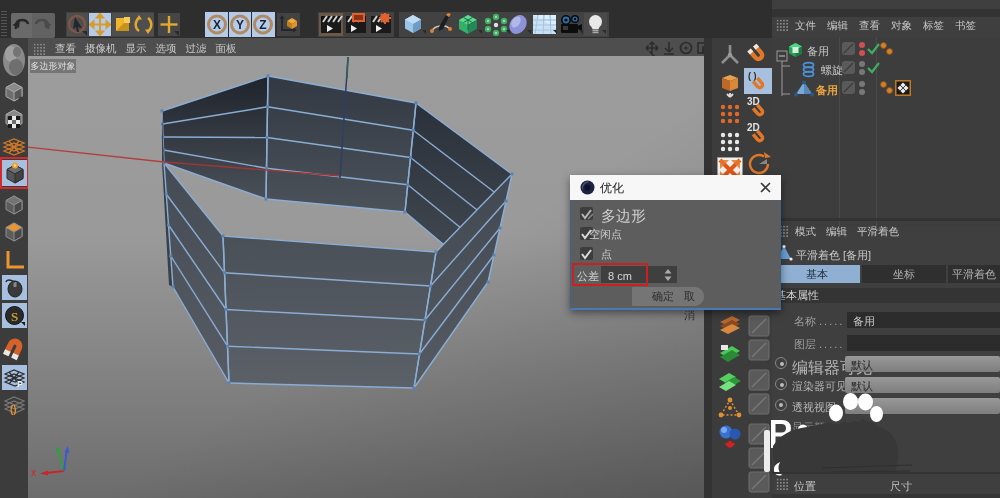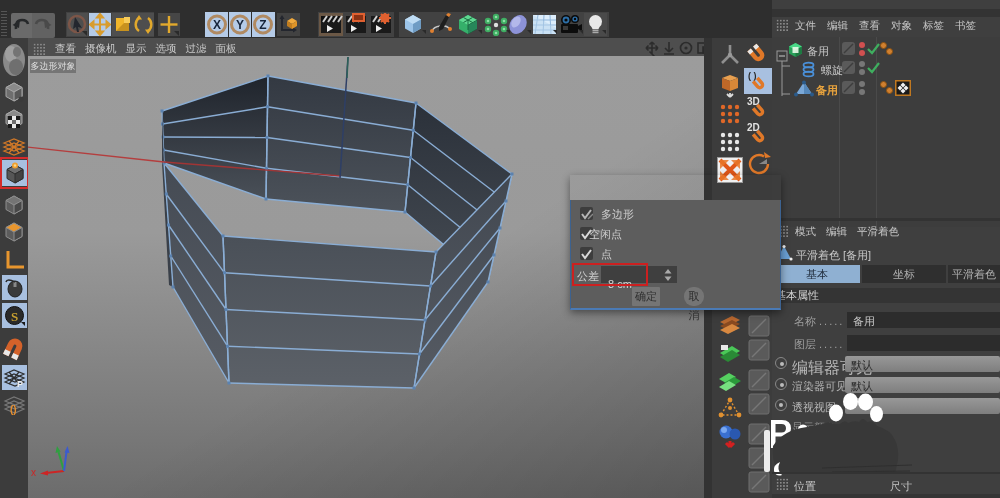--- a/index.html
+++ b/index.html
@@ -774,45 +774,56 @@
         </g>
 </svg>
 <div class="abs" style="left:0;top:254px;width:228px;height:2px;background:#333"></div>
 <div class="abs" style="left:4px;top:260px;width:13px;height:13px;background-image:radial-gradient(#8a8a8a 34%, rgba(0,0,0,0) 40%);background-size:3.2px 3.2px"></div>
 <div class="abs" style="left:22px;top:261px;font-size:11px;color:#c6c6c6">位置</div>
 <div class="abs" style="left:0;top:276px;width:228px;height:4px;background:#353535"></div>
 <div class="abs" style="left:118px;top:261px;font-size:11px;color:#c6c6c6">尺寸</div>
 </div>
 
 <div class="abs" id="dialog" style="left:570px;top:175px;width:211px;height:135px;box-shadow:0 3px 8px rgba(0,0,0,0.45)">
+<div class="abs" style="left:0;top:0;width:211px;height:25px;background:#f7f7f7">
+<svg class="abs" style="left:10px;top:5px" width="15" height="15">
+          <circle cx="7.5" cy="7.5" r="7" fill="#1d2440"></circle>
+          <path d="M10 2 a7 7 0 0 0 -7 9 a6 6 0 0 1 7 -9z" fill="#4a5a8a"></path>
+          <circle cx="7.5" cy="7.5" r="3" fill="#0e1226"></circle>
+        </svg>
+<div class="abs" style="left:30px;top:5px;font-size:12px;color:#1a1a1a">优化</div>
+<svg class="abs" style="left:189px;top:6px" width="13" height="13">
+          <path d="M2 2 L11 11 M11 2 L2 11" stroke="#3a3a3a" stroke-width="1.6"></path>
+        </svg>
+</div>
 <div class="abs" style="left:0;top:25px;width:211px;height:110px;background:#5d5d5d;border:1px solid #3c6290;border-top:none;border-bottom:2px solid #4a7ab5">
 
 <div class="abs" style="left:9px;top:7px;width:13px;height:13px;background:#3d3d3d;border-radius:2px"></div>
 <svg class="abs" style="left:9px;top:7px" width="13" height="13">
           <path d="M2 7 l3 4 6 -8" fill="none" stroke="#b5b5b5" stroke-width="2"></path>
           <line x1="8" y1="12" x2="13" y2="7" stroke="#888" stroke-width="1.4"></line>
         </svg>
-<div class="abs" style="left:30px;top:7px;font-size:11px;color:#cfcfcf">多边形</div>
+<div class="abs" style="left:30px;top:7px;font-size:15px;color:#cfcfcf">多边形</div>
 <div class="abs" style="left:9px;top:27px;width:13px;height:13px;background:#3d3d3d;border-radius:2px"></div>
 <svg class="abs" style="left:9px;top:27px" width="13" height="13">
           <path d="M2 7 l3 4 6 -8" fill="none" stroke="#d8d8d8" stroke-width="2"></path>
         </svg>
 <div class="abs" style="left:18px;top:27px;font-size:11px;color:#cfcfcf">空闲点</div>
 <div class="abs" style="left:9px;top:47px;width:13px;height:13px;background:#3d3d3d;border-radius:2px"></div>
 <svg class="abs" style="left:9px;top:47px" width="13" height="13">
           <path d="M2 7 l3 4 6 -8" fill="none" stroke="#d8d8d8" stroke-width="2"></path>
         </svg>
 <div class="abs" style="left:30px;top:47px;font-size:11px;color:#cfcfcf">点</div>
 
 <div class="abs" style="left:6px;top:69px;font-size:11px;color:#cfcfcf">公差</div>
-<div class="abs" style="left:30px;top:66px;width:43px;height:17px;background:#3f3f3f;color:#d8d8d8;font-size:11px;padding:12px 0 0 7px">8 cm</div>
+<div class="abs" style="left:30px;top:66px;width:43px;height:17px;background:#3f3f3f;color:#d8d8d8;font-size:11px;padding:4px 0 0 7px">8 cm</div>
 <div class="abs" style="left:73px;top:66px;width:33px;height:17px;background:#3f3f3f"></div>
 <svg class="abs" style="left:92px;top:68px" width="10" height="14">
           <path d="M5 1 l3.5 4.5 h-7z M5 13 l3.5 -4.5 h-7z" fill="#aaa"></path>
         </svg>
 <div class="abs" style="left:1px;top:63px;width:76px;height:23px;border:2px solid #cc2020"></div>
 
-<div class="abs" style="left:61px;top:87px;width:28px;height:19px;background:#757575;border-radius:1px;color:#2e2e2e;font-size:11px;text-align:center;line-height:19px">确定</div>
-<div class="abs" style="left:113px;top:87px;width:20px;height:19px;background:#757575;border-radius:9px;color:#2e2e2e;font-size:11px;text-align:center;line-height:19px">取消</div>
+<div class="abs" style="left:61px;top:87px;width:62px;height:19px;background:#757575;border-radius:1px;color:#2e2e2e;font-size:11px;text-align:center;line-height:19px">确定</div>
+<div class="abs" style="left:113px;top:87px;width:20px;height:19px;background:#757575;border-radius:9px;color:#2e2e2e;font-size:11px;line-height:19px">取消</div>
 </div>
 </div>
 
 </div>
 
 </body></html>

